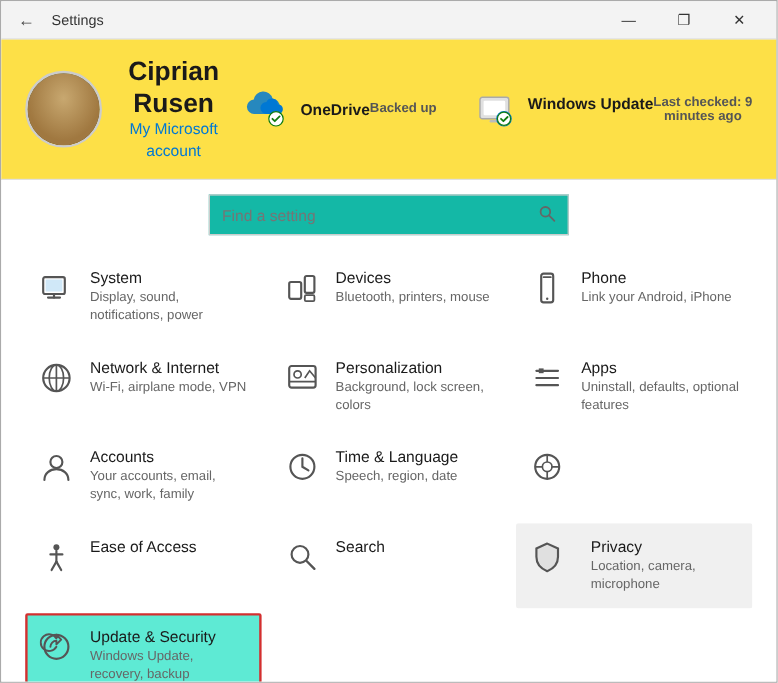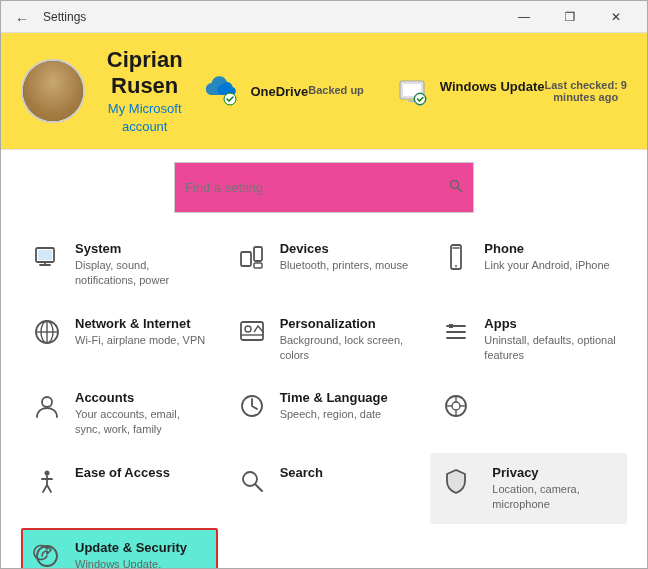--- a/index.html
+++ b/index.html
@@ -131,25 +131,25 @@
       padding: 12px 20px 10px 20px;
       background: #fff;
       height: calc(569px - 32px - 95px);
       overflow-y: auto;
     }
 
     
     .search-bar {
       display: flex;
       border: 1px solid #ccc;
-      height: 51px;
+      height: 34px;
       width: 300px;
       margin: 0 auto 16px auto;
       padding: 0 10px;
-      background: #ec4899;
+      background: #14b8a6;
     }
     .search-input {
       border: none;
       outline: none;
       flex: 1;
       font-size: 13px;
       color: #333;
       background: transparent;
     }
     .search-icon-btn {
@@ -190,21 +190,21 @@
     }
     .settings-item-icon svg {
       width: 28px;
       height: 28px;
     }
     .settings-item-text {
       flex: 1;
     }
     .settings-item-title {
       font-size: 13px;
-      font-weight: 700;
+      font-weight: 400;
       color: #1a1a1a;
       margin-bottom: 2px;
     }
     .settings-item-desc {
       font-size: 11px;
       color: #666;
       line-height: 1.35;
     }
   </style>
 </head>

